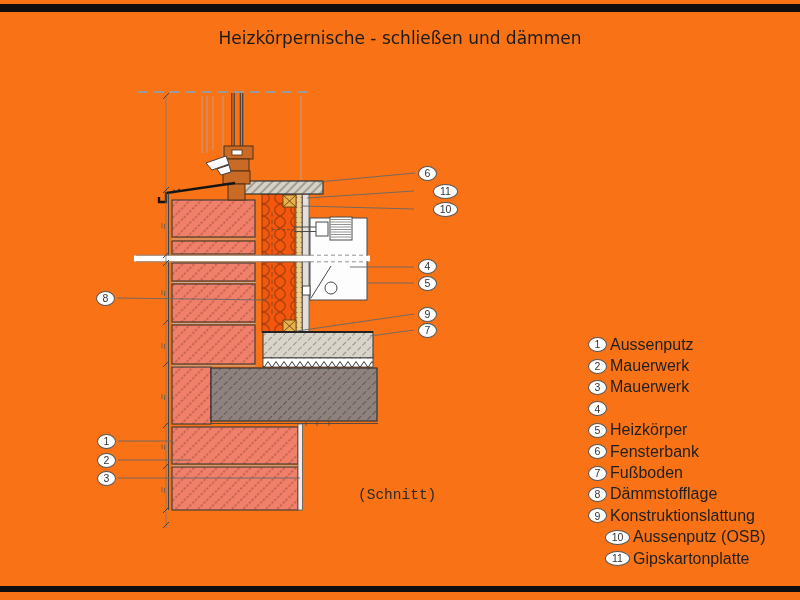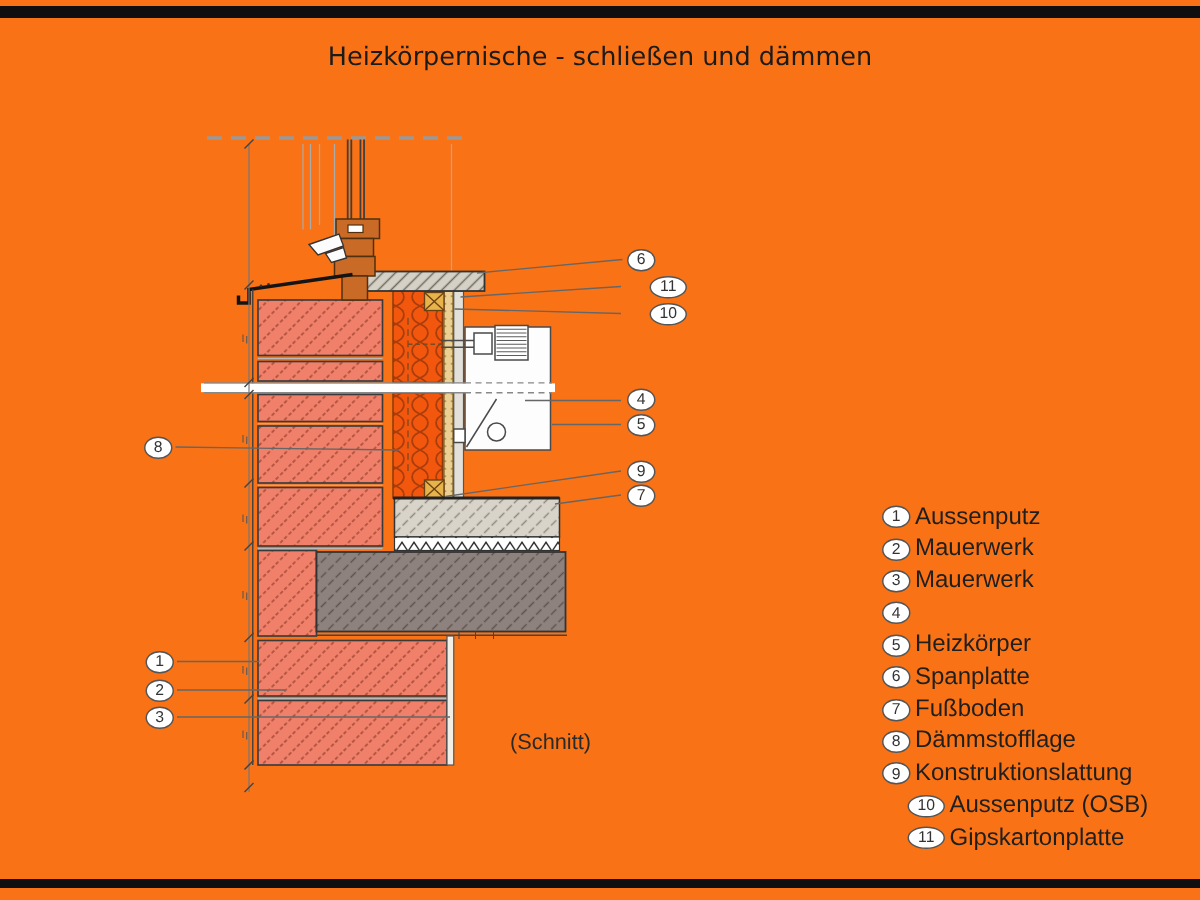--- a/index.html
+++ b/index.html
@@ -14,22 +14,22 @@
   
   .co{position:absolute;border:1.2px solid #555;border-radius:50%;background:#fff;color:#333;
       display:flex;align-items:center;justify-content:center;font-size:10.5px;line-height:1;
       font-family:"Liberation Sans",sans-serif;box-sizing:border-box;}
   .w1{width:19px;height:15px;} .w2{width:25px;height:15px;margin-left:17px;}
   
   .legend{position:absolute;left:588px;top:334px;}
   .legend-row{display:flex;align-items:center;height:21.4px;}
   .legend-row .co{position:static;flex:0 0 auto;}
   .legend-label{margin-left:3px;font-size:16px;color:#1f1f1f;white-space:nowrap;}
-  .caption{position:absolute;left:340px;top:487px;font-size:14.5px;color:#2a2a2a;
-           font-family:Liberation Sans, sans-serif;}
+  .caption{position:absolute;left:358px;top:487px;font-size:14.5px;color:#2a2a2a;
+           font-family:Liberation Mono, monospace;}
   
   .logo{position:absolute;left:0;top:498px;width:300px;height:80px;}
 </style>
 </head>
 <body>
 
 <div class="canvas">
 
   <div class="bar top"></div>
   <div class="bar bottom"></div>
@@ -264,21 +264,21 @@
     </div>
     <div class="legend-row">
       <span class="co w1">4</span>
     </div>
     <div class="legend-row">
       <span class="co w1">5</span>
       <span class="legend-label">Heizkörper</span>
     </div>
     <div class="legend-row">
       <span class="co w1">6</span>
-      <span class="legend-label">Spanplatte</span>
+      <span class="legend-label">Fensterbank</span>
     </div>
     <div class="legend-row">
       <span class="co w1">7</span>
       <span class="legend-label">Fußboden</span>
     </div>
     <div class="legend-row">
       <span class="co w1">8</span>
       <span class="legend-label">Dämmstofflage</span>
     </div>
     <div class="legend-row">

